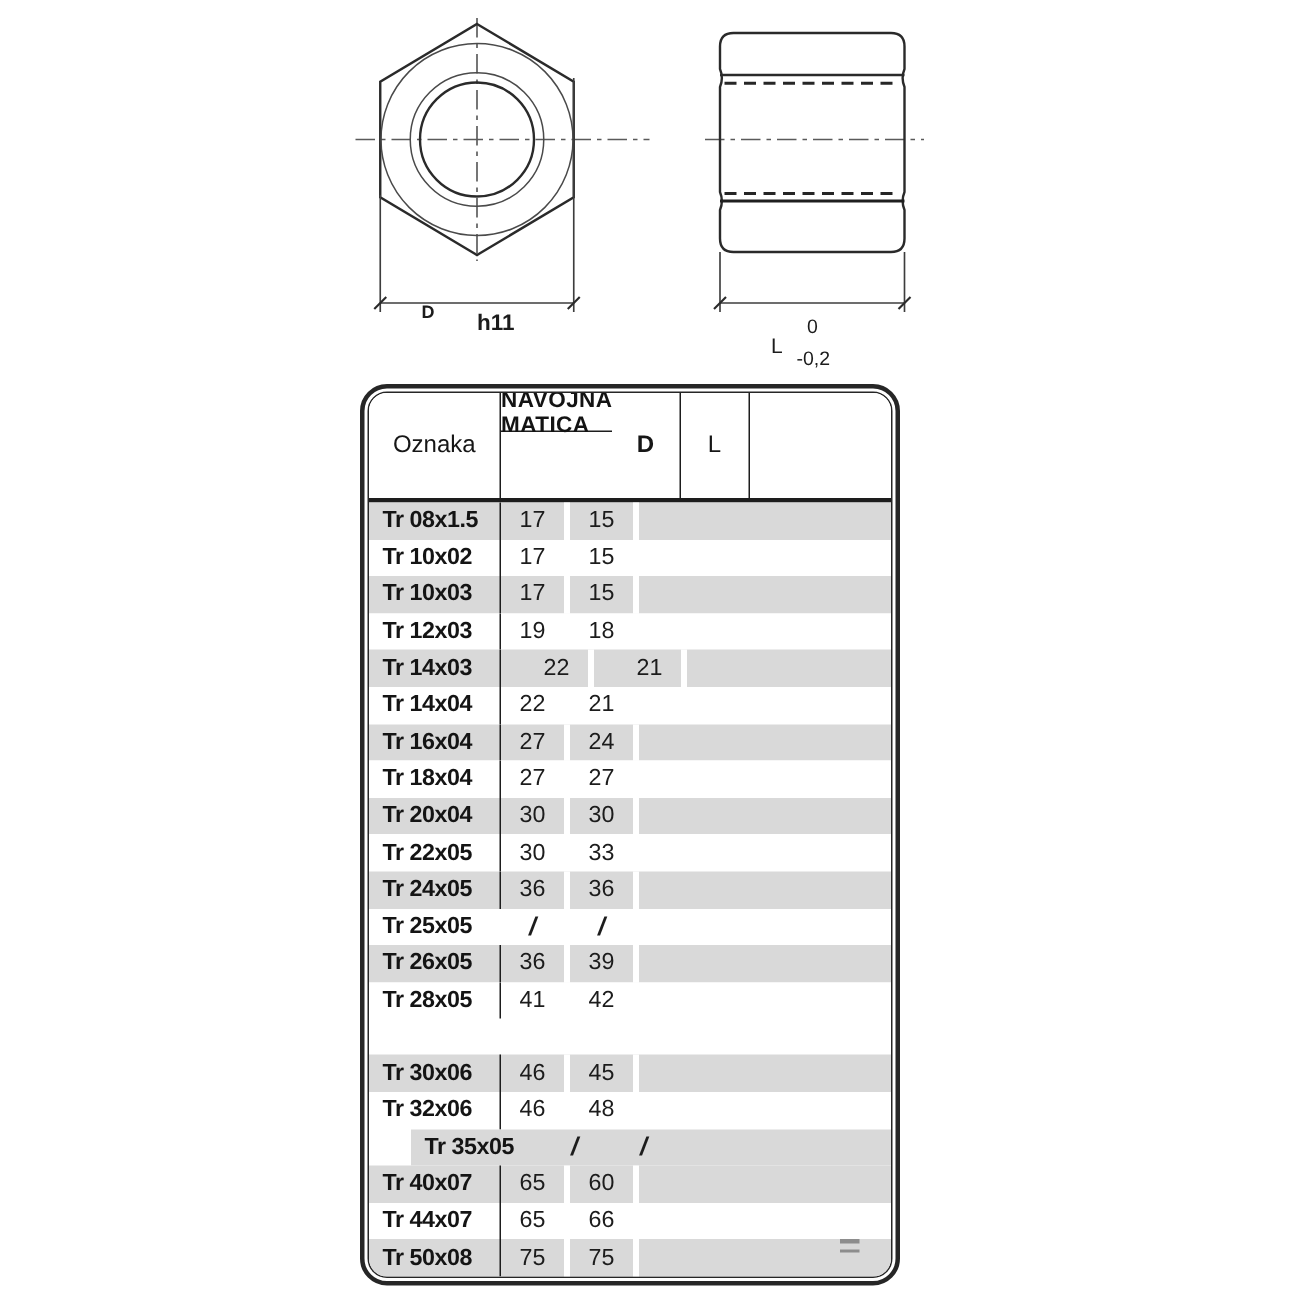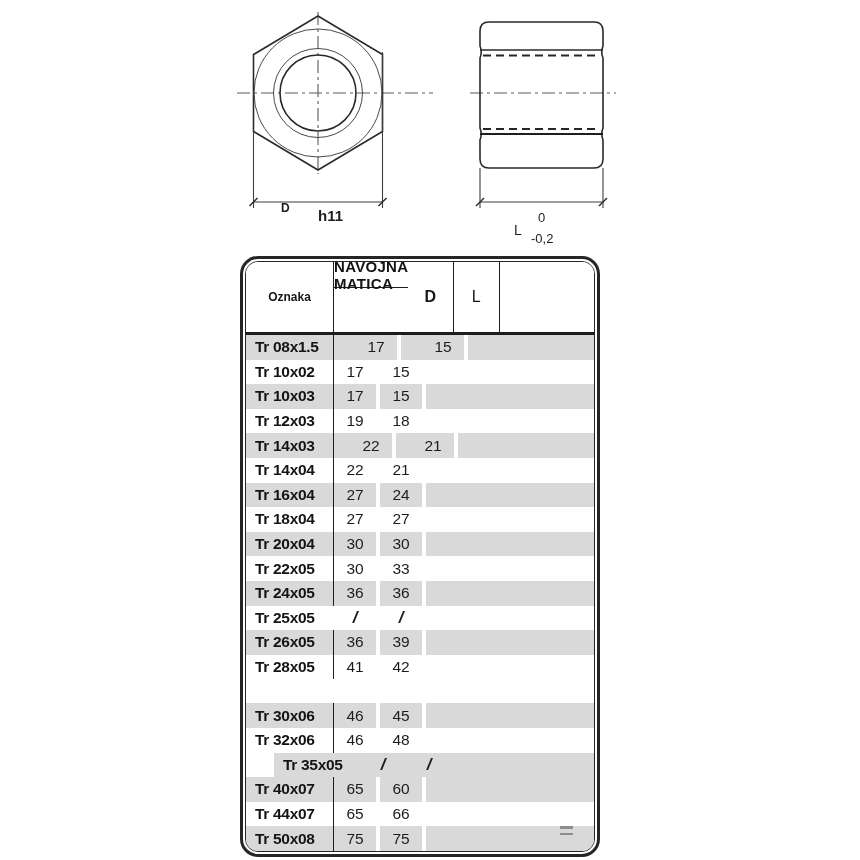--- a/index.html
+++ b/index.html
@@ -57,21 +57,21 @@
     display: flex;
     height: 73px;
     flex: 0 0 73px;
     border-bottom: 3px solid #1d1d1d;
     background: #ffffff;
   }
   .oznaka-head {
     width: 88px; flex: 0 0 88px;
     border-right: 1.8px solid #1d1d1d;
     display: flex; align-items: center; justify-content: center;
-    font-size: 12px; font-weight: 700; color: #161616;
+    font-size: 16px; font-weight: 400; color: #161616;
   }
   .head-right { flex: 1; display: flex; flex-direction: row; }
   .title-row {
     height: 26px; flex: 0 0 26px;
     border-bottom: 1.5px solid #1d1d1d;
     display: flex; align-items: center; justify-content: center;
     font-size: 15px; font-weight: 700; letter-spacing: 0.3px; color: #131313;
   }
   .sub-row { flex: 1; display: flex; }
   .d-head, .l-head {
@@ -161,21 +161,21 @@
           <div class="title-row">NAVOJNA MATICA</div>
           <div class="sub-row">
             <div class="d-head">D</div>
             <div class="l-head">L</div>
             <div class="empty-head"></div>
           </div>
         </div>
       </div>
 
       <div class="tbody">
-          <div class="row" style="background: rgb(217, 217, 217); gap: 21px;">
+          <div class="row" style="background: rgb(217, 217, 217);">
             <div class="c-ozn">Tr 08x1.5</div>
             <div class="c-d">17</div>
             <div class="c-l">15</div>
             <div class="c-fill"></div>
           </div>
           <div class="row">
             <div class="c-ozn">Tr 10x02</div>
             <div class="c-d">17</div>
             <div class="c-l">15</div>
             <div class="c-fill"></div>

